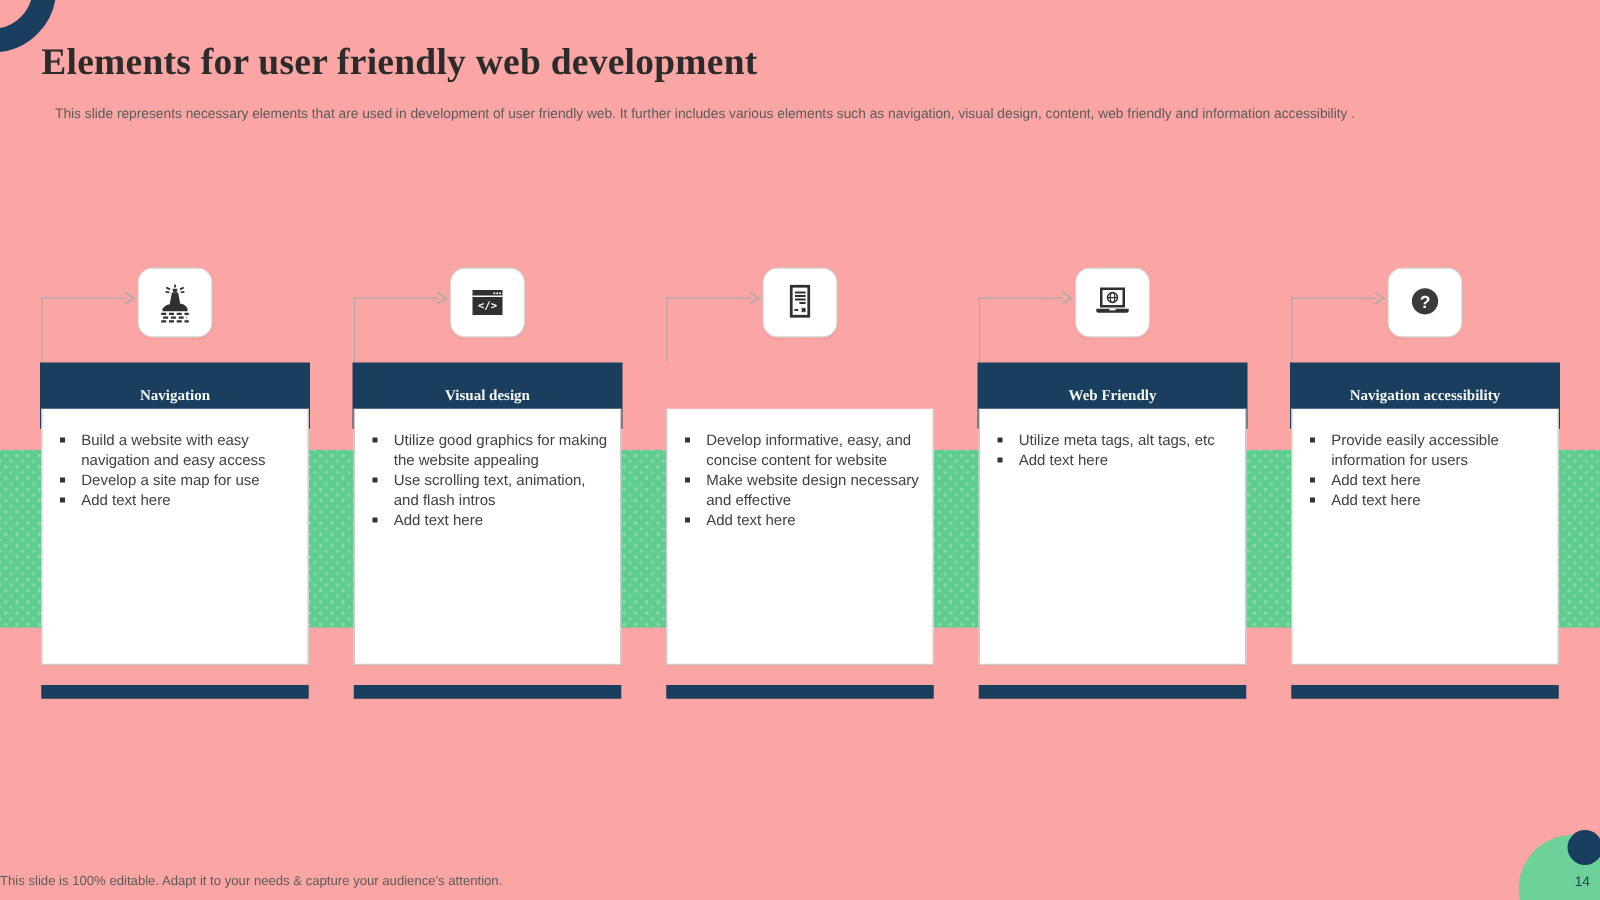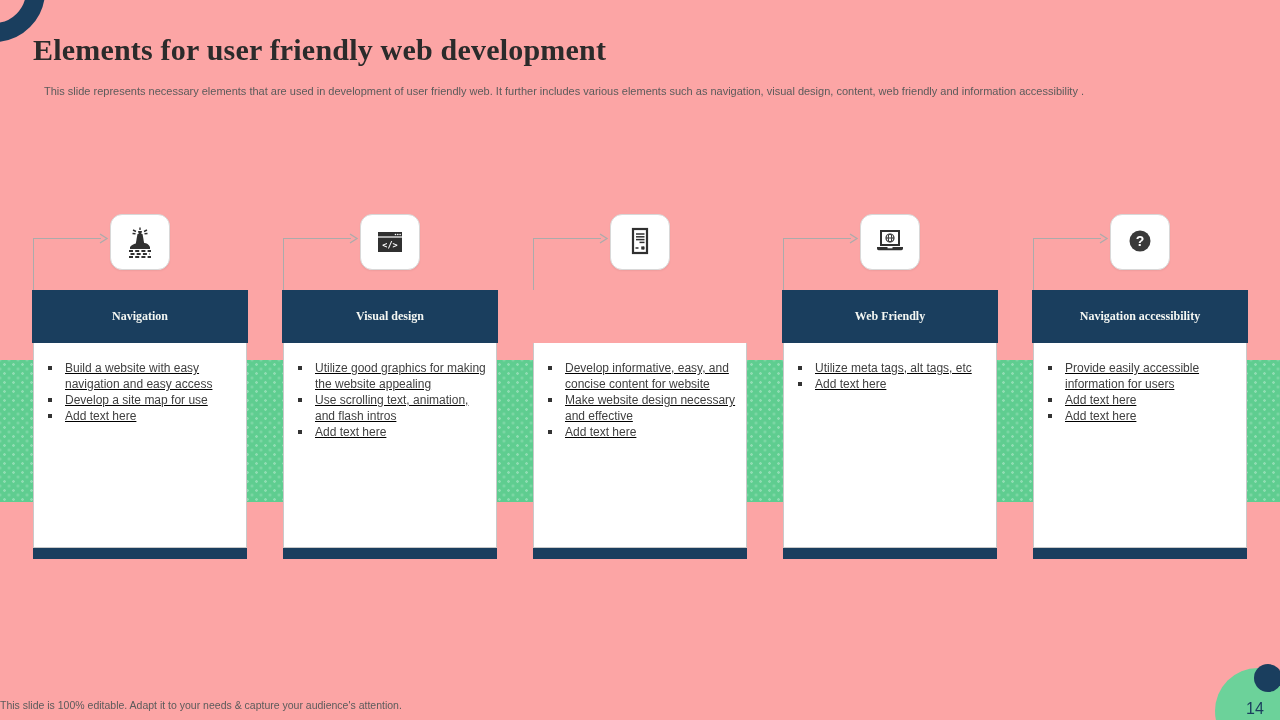--- a/index.html
+++ b/index.html
@@ -44,24 +44,23 @@
     display:flex;align-items:center;justify-content:center;
   }
   .card-header{
     position:absolute;left:-1px;top:290px;width:216px;height:53px;
     background:#1a3e5e;color:#f4f7f3;
     font-family:"Liberation Serif",serif;font-weight:bold;font-size:12px;
     display:flex;align-items:center;justify-content:center;text-align:center;
     line-height:1.05;padding:0 4px;
   }
   .card-body{
-    position:absolute;left:0;top:343px;width:214px;height:205px;
+    position:absolute;left:0;top:327px;width:214px;height:205px;
     background:#fff;border:1px solid #c9c9c9;border-top:none;
     padding:17px 8px 0 12px;
-    text-decoration:underline;
   }
   .card-body ul{margin:0;padding:0;list-style:none;}
   .card-body li{
     position:relative;padding-left:19px;font-size:12px;line-height:16px;
     color:#3f3f3f;margin:0;
   }
   .card-body li::before{
     content:"";position:absolute;left:2px;top:6px;width:4px;height:4px;
     background:#333;
   }
@@ -76,22 +75,22 @@
   
   .circle-navy{
     position:absolute;left:1254px;top:664px;width:28px;height:28px;
     border-radius:50%;background:#1a3e5e;z-index:6;
   }
   .circle-green{
     position:absolute;left:1215px;top:668px;width:86px;height:86px;
     border-radius:50%;background:#6cd29a;z-index:5;
   }
   .page-num{
-    position:absolute;left:1246px;top:700px;width:26px;text-align:left;
-    font-size:16px;color:#1a3e5e;z-index:7;
+    position:absolute;left:1246px;top:700px;width:26px;text-align:right;
+    font-size:11px;color:#1a3e5e;z-index:7;
   }
   .icon-svg{display:block;}
 </style>
 </head>
 <body>
 
 <div class="slide">
 
   <svg class="ring-svg" width="70" height="60">
     <circle cx="-6" cy="-9" r="41.5" fill="none" stroke="#1a3e5e" stroke-width="19"></circle>

